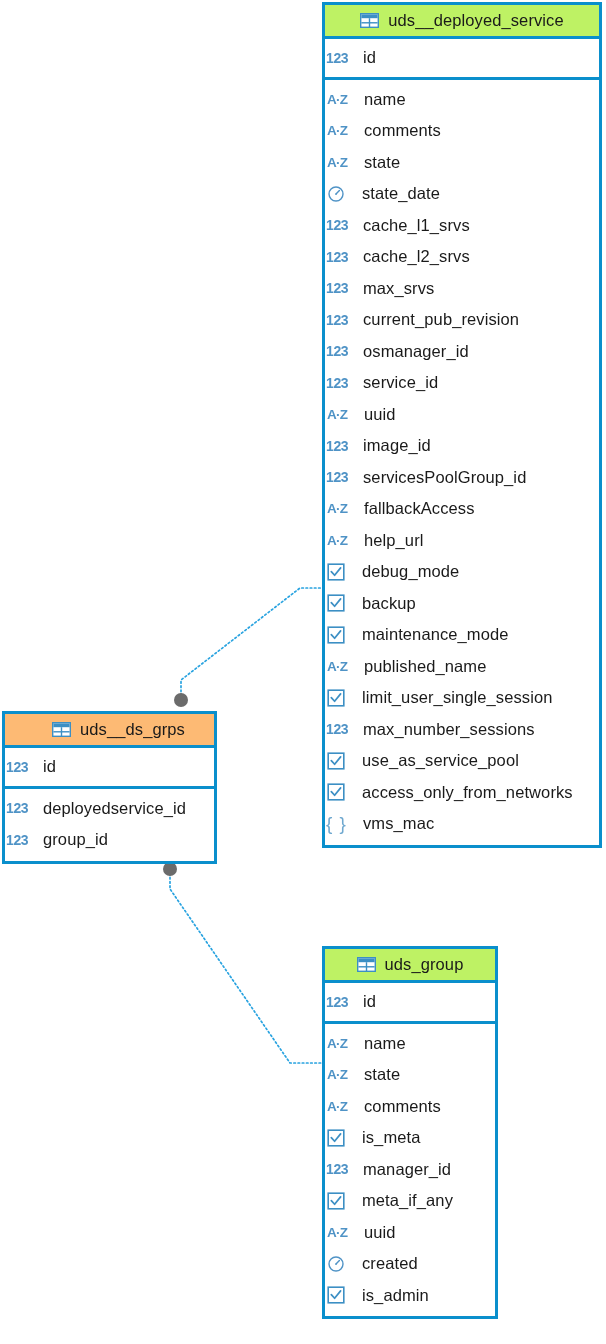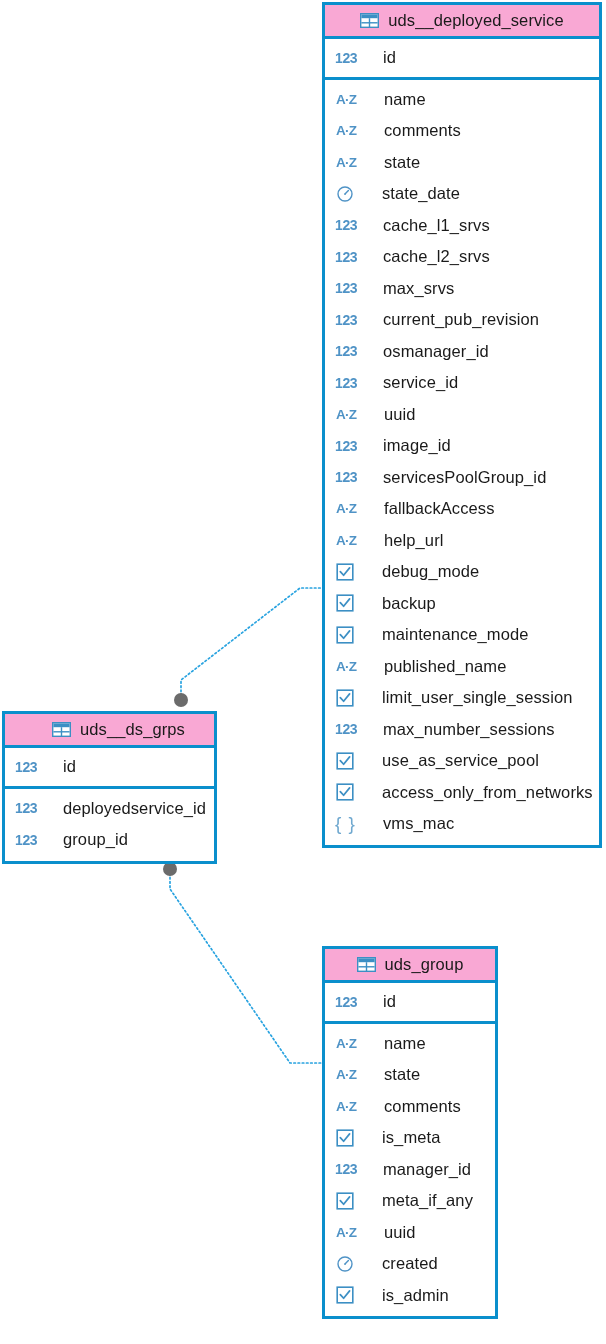--- a/index.html
+++ b/index.html
@@ -41,26 +41,26 @@
     background: #ffffff;
     overflow: hidden;
   }
 
   .entity-header {
     height: 34px;
     display: flex;
     align-items: center;
     justify-content: center;
     gap: 9px;
-    background: #f9a8d4;
+    background: #bef264;
     border-bottom: 3px solid #0a8fcc;
     box-sizing: border-box;
   }
   .entity.accent .entity-header {
-    background: #f9a8d4;
+    background: #fdba74;
     padding-left: 18px;
   }
 
   .entity-title {
     font-size: 16.5px;
     color: #1a1a1a;
     letter-spacing: 0.1px;
     white-space: nowrap;
   }
 
@@ -69,23 +69,22 @@
     padding: 3px 0 3px 0;
   }
   .cols-section {
     padding: 4px 0 5px 0;
   }
 
   .col-row {
     height: 31.5px;
     display: flex;
     align-items: center;
-    padding-left: 9px;
     box-sizing: border-box;
-    gap: 26px;
+    gap: 15px;
   }
   .col-name {
     font-size: 16.5px;
     color: #1a1a1a;
     white-space: nowrap;
     letter-spacing: 0.1px;
   }
   .col-name.pk {
     font-weight: normal;
   }

